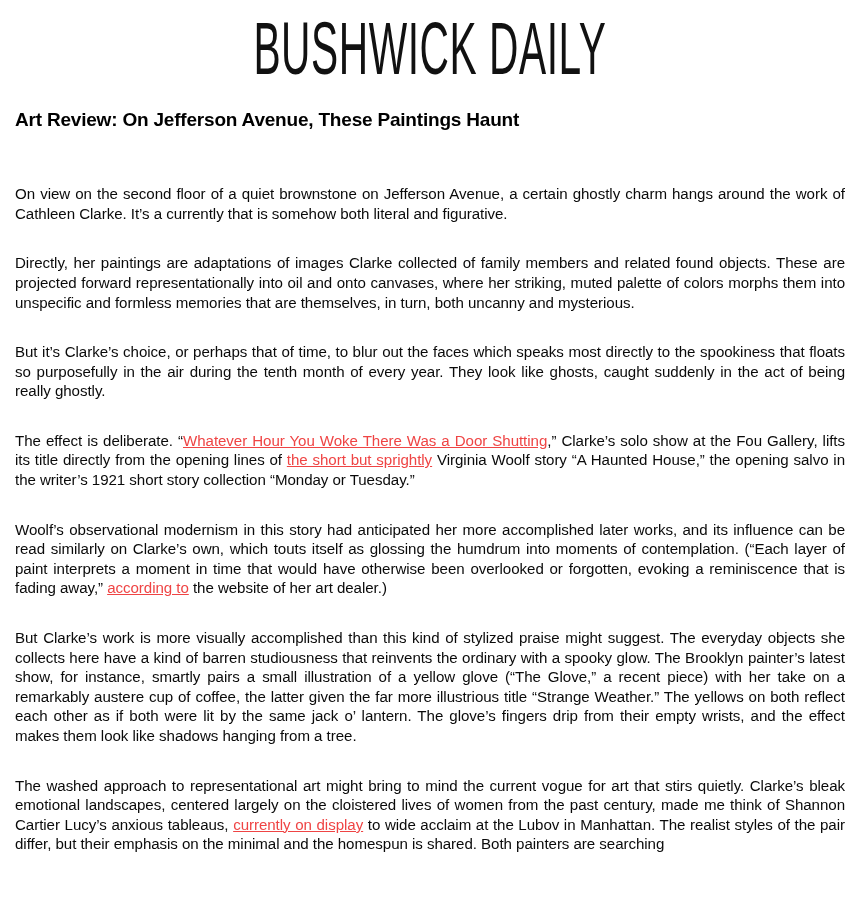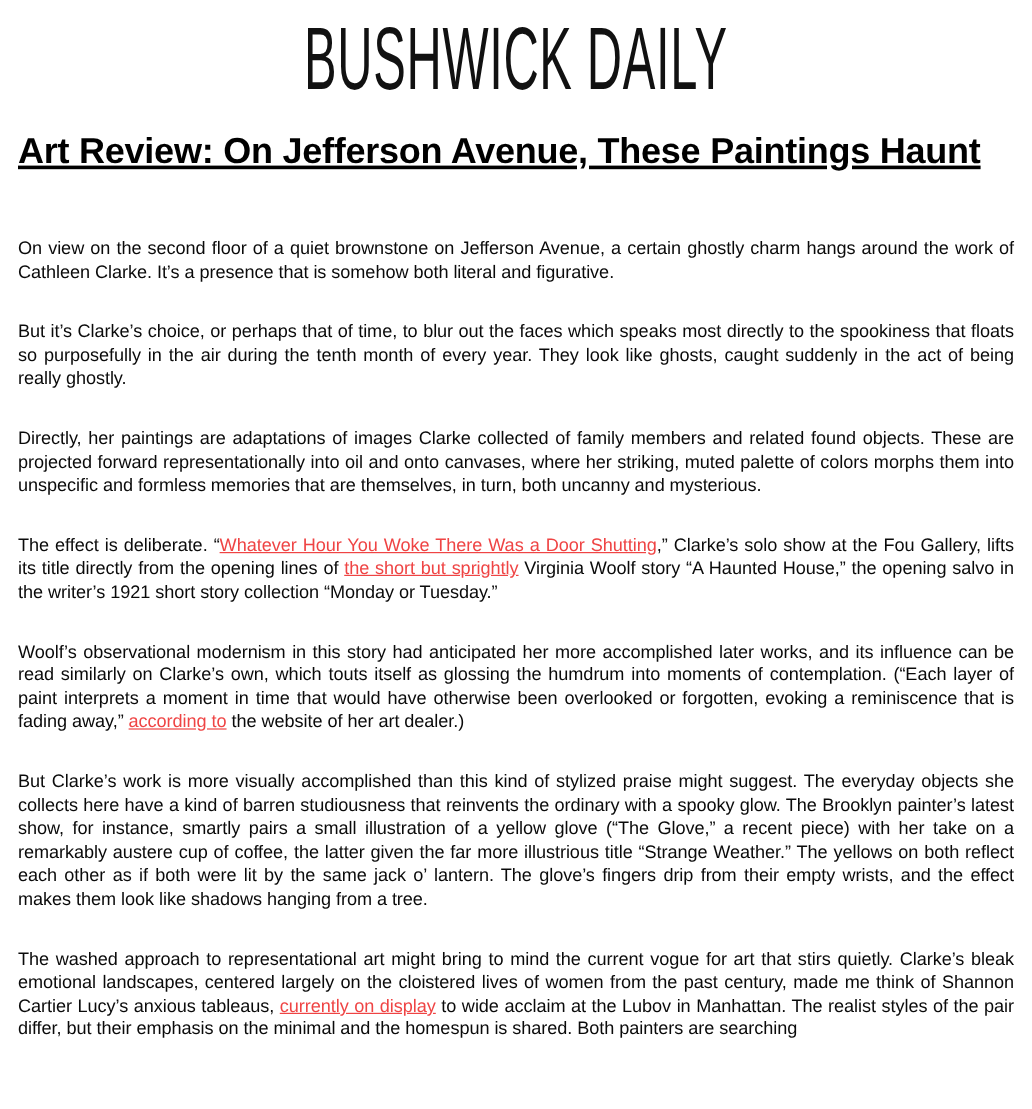--- a/index.html
+++ b/index.html
@@ -39,29 +39,28 @@
     letter-spacing: 1px;
     line-height: 1;
     color: #111111;
     transform: scaleX(0.55);
     transform-origin: center center;
     white-space: nowrap;
   }
   
   .headline {
     font-family: "Liberation Sans Narrow", "Liberation Sans", sans-serif;
-    font-size: 30px;
+    font-size: 19px;
     font-weight: bold;
     line-height: 1.27;
     text-align: justify;
     text-align-last: left;
     margin: 20px 0 0 0;
     letter-spacing: -0.2px;
     color: #000000;
-    text-decoration: underline;
   }
   
   .article-body {
     margin-top: 52px;
   }
   .para {
     font-size: 15.1px;
     line-height: 19.6px;
     text-align: justify;
     text-align-last: left;
@@ -83,22 +82,22 @@
 
 <div class="page">
 
   <header class="masthead">
     <a class="masthead-logo">BUSHWICK DAILY</a>
   </header>
 
   <h1 class="headline">Art Review: On Jefferson Avenue, These Paintings Haunt</h1>
 
   <div class="article-body">
-      <p class="para"><span>On view on the second floor of a quiet brownstone on Jefferson Avenue, a certain ghostly charm hangs around the work of Cathleen Clarke. It’s a presence that is somehow both literal and figurative.</span></p>
+      <p class="para"><span>On view on the second floor of a quiet brownstone on Jefferson Avenue, a certain ghostly charm hangs around the work of Cathleen Clarke. It’s a currently that is somehow both literal and figurative.</span></p>
+      <p class="para"><span>Directly, her paintings are adaptations of images Clarke collected of family members and related found objects. These are projected forward representationally into oil and onto canvases, where her striking, muted palette of colors morphs them into unspecific and formless memories that are themselves, in turn, both uncanny and mysterious.</span></p>
       <p class="para"><span>But it’s Clarke’s choice, or perhaps that of time, to blur out the faces which speaks most directly to the spookiness that floats so purposefully in the air during the tenth month of every year. They look like ghosts, caught suddenly in the act of being really ghostly.</span></p>
-      <p class="para"><span>Directly, her paintings are adaptations of images Clarke collected of family members and related found objects. These are projected forward representationally into oil and onto canvases, where her striking, muted palette of colors morphs them into unspecific and formless memories that are themselves, in turn, both uncanny and mysterious.</span></p>
       <p class="para"><span>The effect is deliberate. “</span><a class="inline-link">Whatever Hour You Woke There Was a Door Shutting</a><span>,” Clarke’s solo show at the Fou Gallery, lifts its title directly from the opening lines of </span><a class="inline-link">the short but sprightly</a><span> Virginia Woolf story “A Haunted House,” the opening salvo in the writer’s 1921 short story collection “Monday or Tuesday.”</span></p>
       <p class="para"><span>Woolf’s observational modernism in this story had anticipated her more accomplished later works, and its influence can be read similarly on Clarke’s own, which touts itself as glossing the humdrum into moments of contemplation. (“Each layer of paint interprets a moment in time that would have otherwise been overlooked or forgotten, evoking a reminiscence that is fading away,” </span><a class="inline-link">according to</a><span> the website of her art dealer.)</span></p>
       <p class="para"><span>But Clarke’s work is more visually accomplished than this kind of stylized praise might suggest. The everyday objects she collects here have a kind of barren studiousness that reinvents the ordinary with a spooky glow. The Brooklyn painter’s latest show, for instance, smartly pairs a small illustration of a yellow glove (“The Glove,” a recent piece) with her take on a remarkably austere cup of coffee, the latter given the far more illustrious title “Strange Weather.” The yellows on both reflect each other as if both were lit by the same jack o’ lantern. The glove’s fingers drip from their empty wrists, and the effect makes them look like shadows hanging from a tree.</span></p>
       <p class="para"><span>The washed approach to representational art might bring to mind the current vogue for art that stirs quietly. Clarke’s bleak emotional landscapes, centered largely on the cloistered lives of women from the past century, made me think of Shannon Cartier Lucy’s anxious tableaus, </span><a class="inline-link">currently on display</a><span> to wide acclaim at the Lubov in Manhattan. The realist styles of the pair differ, but their emphasis on the minimal and the homespun is shared. Both painters are searching</span></p>
     </div>
 
 </div>
 
 </body></html>

